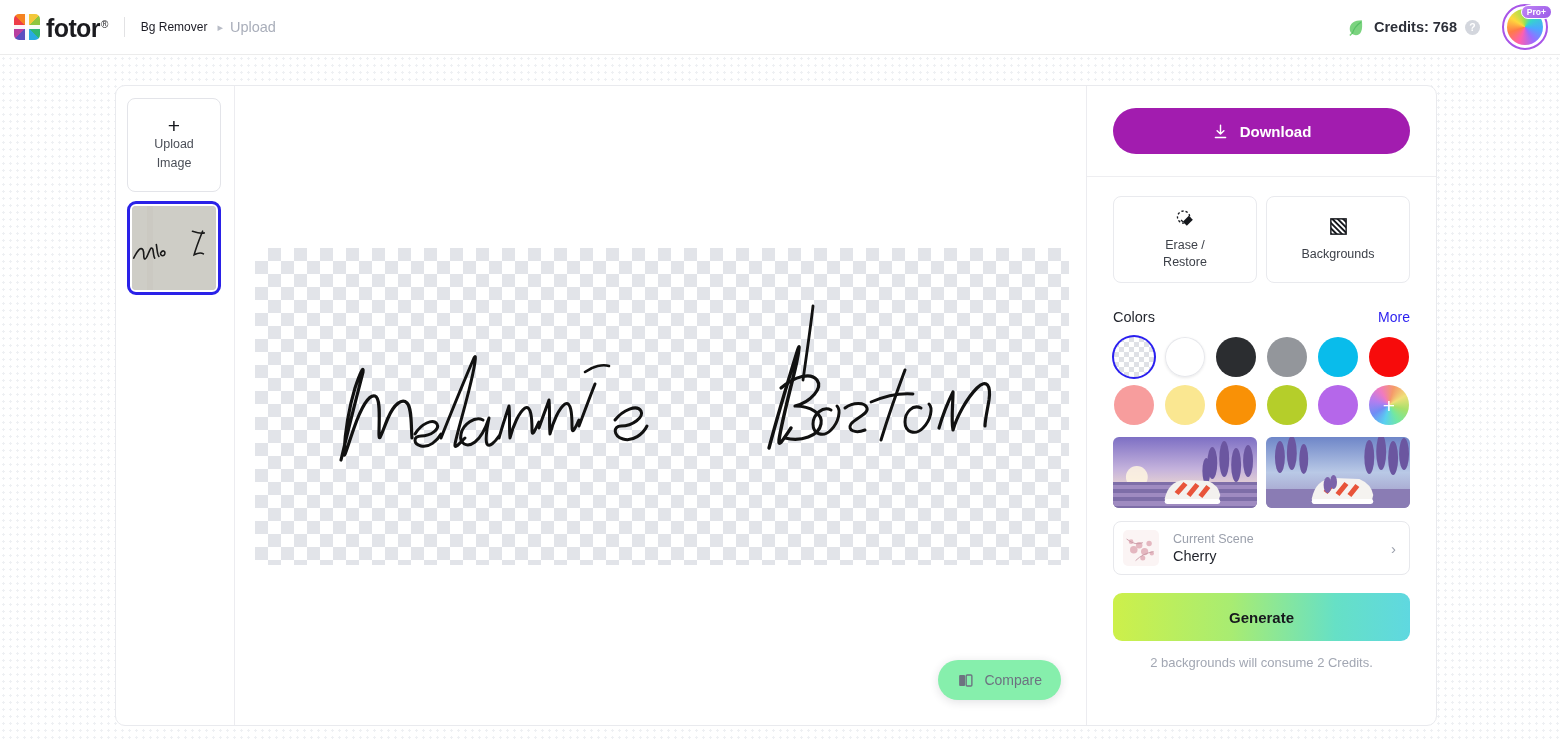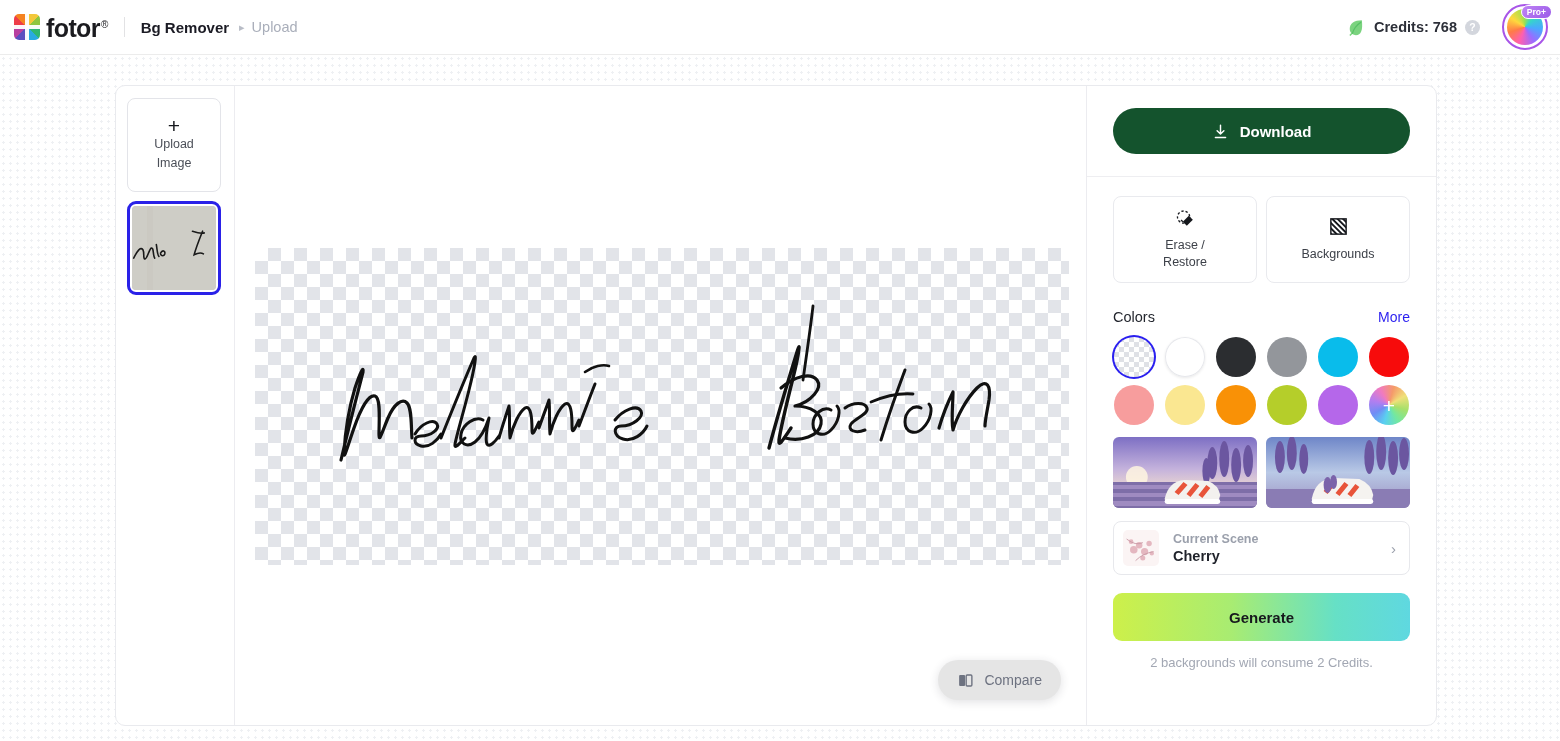--- a/index.html
+++ b/index.html
@@ -50,21 +50,21 @@
   }
   .logo-reg {
     font-size: 10px; color: #1b1b1f;
     vertical-align: super; margin-left: 1px; font-weight: normal;
   }
   .hdr-divider {
     width: 1px; height: 20px; background: #e2e2e4;
     margin: 0 16px;
   }
   .crumb-main {
-    font-size: 15px; font-weight: bold; color: #1b1b24;
+    font-size: 12px; font-weight: normal; color: #1b1b24;
   }
   .crumb-sep {
     font-size: 11px; color: #b8bcc6; margin: 0 7px 0 10px;
   }
   .crumb-sub {
     font-size: 14.5px; color: #a9aeba;
   }
   .hdr-right {
     margin-left: auto; display: flex; align-items: center;
     margin-right: 12px;
@@ -157,39 +157,39 @@
       linear-gradient(45deg, #e2e4e9 25%, transparent 25%, transparent 75%, #e2e4e9 75%),
       linear-gradient(45deg, #e2e4e9 25%, transparent 25%, transparent 75%, #e2e4e9 75%);
     background-size: 26px 26px;
     background-position: 0 0, 13px 13px;
     background-color: #ffffff;
   }
   #signature-svg { position: absolute; left: 0; top: 0; width: 100%; height: 100%; }
   #compare-btn {
     position: absolute; right: 25px; bottom: 25px;
     height: 40px; padding: 0 19px;
-    background: #e5e5e5; border-radius: 20px;
+    background: #86efac; border-radius: 20px;
     box-shadow: 0 2px 10px rgba(40,45,60,.14);
     display: flex; align-items: center; gap: 10px;
     cursor: pointer;
   }
   .compare-icon { width: 17px; height: 17px; }
   .compare-label { font-size: 14px; color: #6d7280; }
 
   
   #right-panel {
     width: 350px; height: 100%;
     border-left: 1px solid #ececf0;
     padding: 22px 26px 0 26px;
     flex-shrink: 0;
     position: relative;
   }
   #download-btn {
     width: 100%; height: 46px;
-    background: #14532d; border-radius: 23px;
+    background: #a21caf; border-radius: 23px;
     display: flex; align-items: center; justify-content: center;
     gap: 11px; cursor: pointer; border: none;
   }
   .dl-icon { width: 17px; height: 17px; }
   .dl-label { color: #ffffff; font-size: 15px; font-weight: bold; }
   .panel-divider {
     height: 1px; background: #eeeef1;
     margin: 22px -26px 0 -26px;
   }
   #tool-row {
@@ -249,21 +249,21 @@
   #scene-row {
     margin-top: 13px; height: 54px;
     border: 1px solid #e7e8ec; border-radius: 8px;
     display: flex; align-items: center;
     padding: 0 13px 0 9px; cursor: pointer;
   }
   .scene-thumb {
     width: 36px; height: 36px; border-radius: 5px;
     overflow: hidden; flex-shrink: 0; margin-right: 14px;
   }
-  .scene-texts { flex: 1; font-weight: bold; }
+  .scene-texts { flex: 1; }
   .scene-cap { font-size: 12.5px; color: #9ba0ac; line-height: 16px; }
   .scene-name { font-size: 14.5px; color: #1f222a; line-height: 19px; }
   .chev { color: #9ba0ac; font-size: 15px; }
 
   #generate-btn {
     width: 100%; height: 48px; margin-top: 18px;
     border-radius: 9px; border: none; cursor: pointer;
     background: linear-gradient(90deg,#cdf04a 0%,#a8ec72 40%,#66e0c6 75%,#5fd8e0 100%);
     display: flex; align-items: center; justify-content: center;
   }

